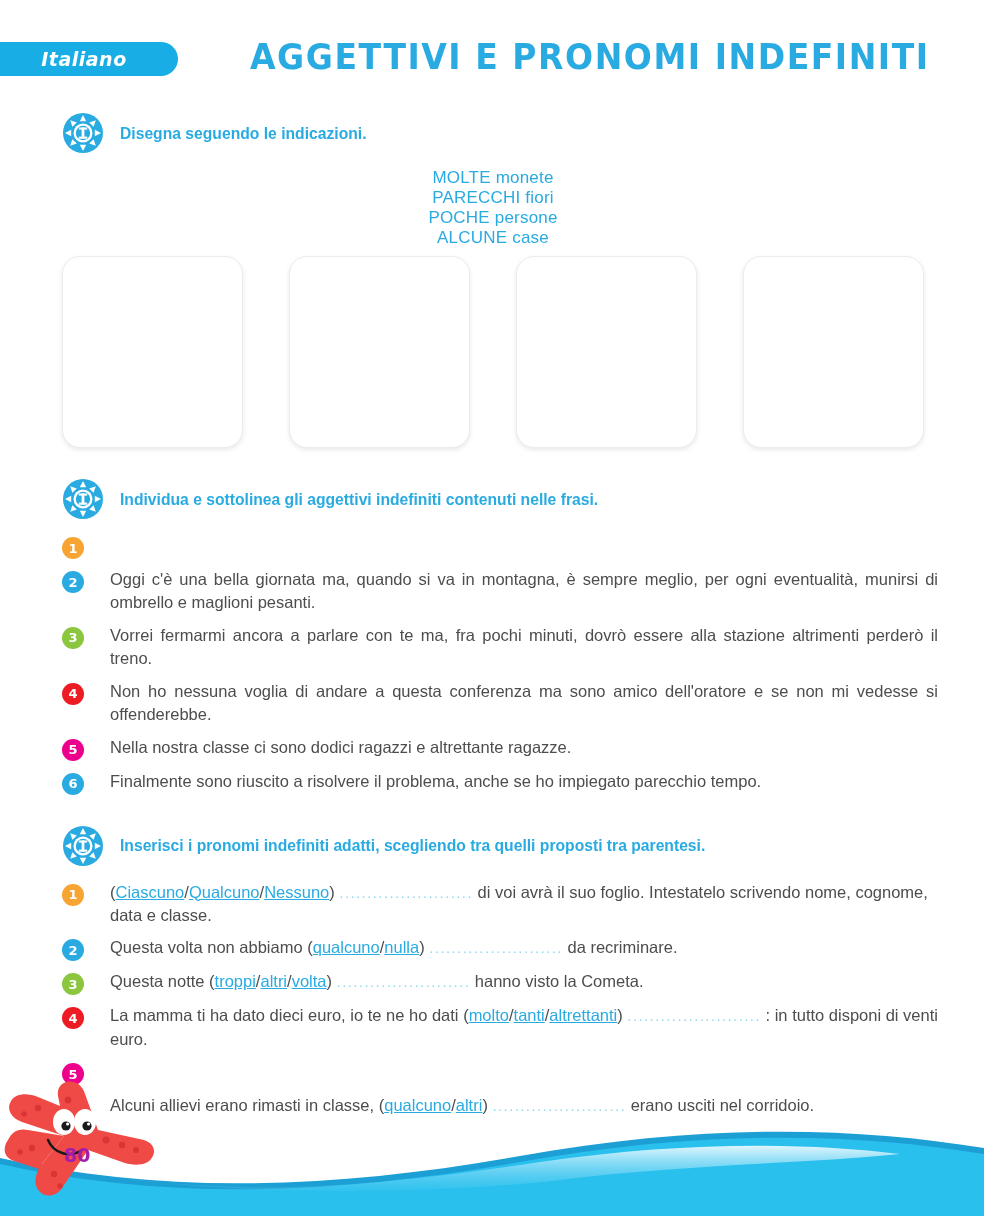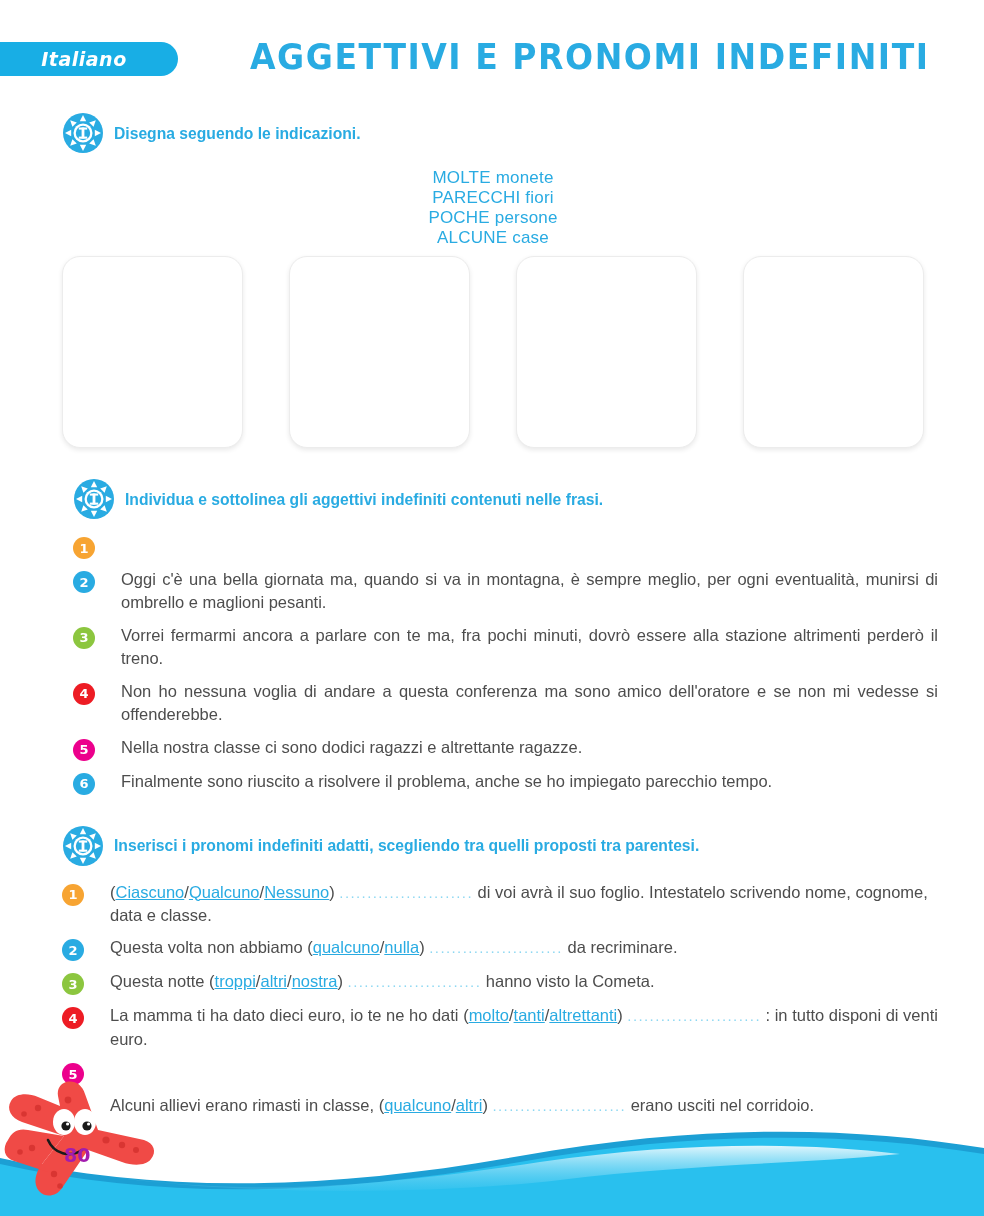--- a/index.html
+++ b/index.html
@@ -57,21 +57,21 @@
     white-space: nowrap;
   }
 
   
   .exercise {
     position: relative;
   }
   .ex-heading {
     display: flex;
     align-items: center;
-    gap: 10px;
+    gap: 16px;
     padding-left: 62px;
   }
   .sun-icon {
     width: 42px;
     height: 42px;
     flex: 0 0 42px;
   }
   .ex-instruction {
     color: #29ABE2;
     font-size: 16.5px;
@@ -150,21 +150,21 @@
   }
   .blue-word { color: #29ABE2; text-decoration: underline; }
   .dots {
     color: #8ED8F2;
     letter-spacing: 1.4px;
     font-size: 15px;
   }
 
   
   .sec1 { margin-top: 16px; }
-  .sec2 { margin-top: 30px; padding-left: 11px; }
+  .sec2 { margin-top: 30px; }
   .sec3 { margin-top: 30px; }
 
   
   .footer {
     position: absolute;
     left: 0;
     bottom: 0;
     width: 984px;
     height: 130px;
     pointer-events: none;
@@ -330,21 +330,21 @@
       <div class="item">
         <span class="badge" style="background: rgb(247, 164, 50);">1</span>
         <div class="item-text"><span>(</span><span class="blue-word">Ciascuno</span><span>/</span><span class="blue-word">Qualcuno</span><span>/</span><span class="blue-word">Nessuno</span><span>)</span><span>&nbsp;</span><span class="dots">........................</span><span> di voi avrà il suo foglio. Intestatelo scrivendo nome, cognome, data e classe.</span></div>
       </div>
       <div class="item">
         <span class="badge" style="background: rgb(41, 171, 226);">2</span>
         <div class="item-text"><span>Questa volta non abbiamo </span><span>(</span><span class="blue-word">qualcuno</span><span>/</span><span class="blue-word">nulla</span><span>)</span><span>&nbsp;</span><span class="dots">........................</span><span> da recriminare.</span></div>
       </div>
       <div class="item">
         <span class="badge" style="background: rgb(140, 198, 63);">3</span>
-        <div class="item-text"><span>Questa notte </span><span>(</span><span class="blue-word">troppi</span><span>/</span><span class="blue-word">altri</span><span>/</span><span class="blue-word">nostra</span><span>)</span><span>&nbsp;</span><span class="dots">........................</span><span> hanno visto la Cometa.</span></div>
+        <div class="item-text"><span>Questa notte </span><span>(</span><span class="blue-word">troppi</span><span>/</span><span class="blue-word">altri</span><span>/</span><span class="blue-word">volta</span><span>)</span><span>&nbsp;</span><span class="dots">........................</span><span> hanno visto la Cometa.</span></div>
       </div>
       <div class="item">
         <span class="badge" style="background: rgb(237, 28, 36);">4</span>
         <div class="item-text"><span>La mamma ti ha dato dieci euro, io te ne ho dati </span><span>(</span><span class="blue-word">molto</span><span>/</span><span class="blue-word">tanti</span><span>/</span><span class="blue-word">altrettanti</span><span>)</span><span>&nbsp;</span><span class="dots">........................</span><span> : in tutto disponi di venti euro.</span></div>
       </div>
       <div class="item">
         <span class="badge" style="background: rgb(236, 0, 140);">5</span>
       </div>
       <div class="item">
         <span class="badge" style="background: rgb(41, 171, 226);">6</span>

